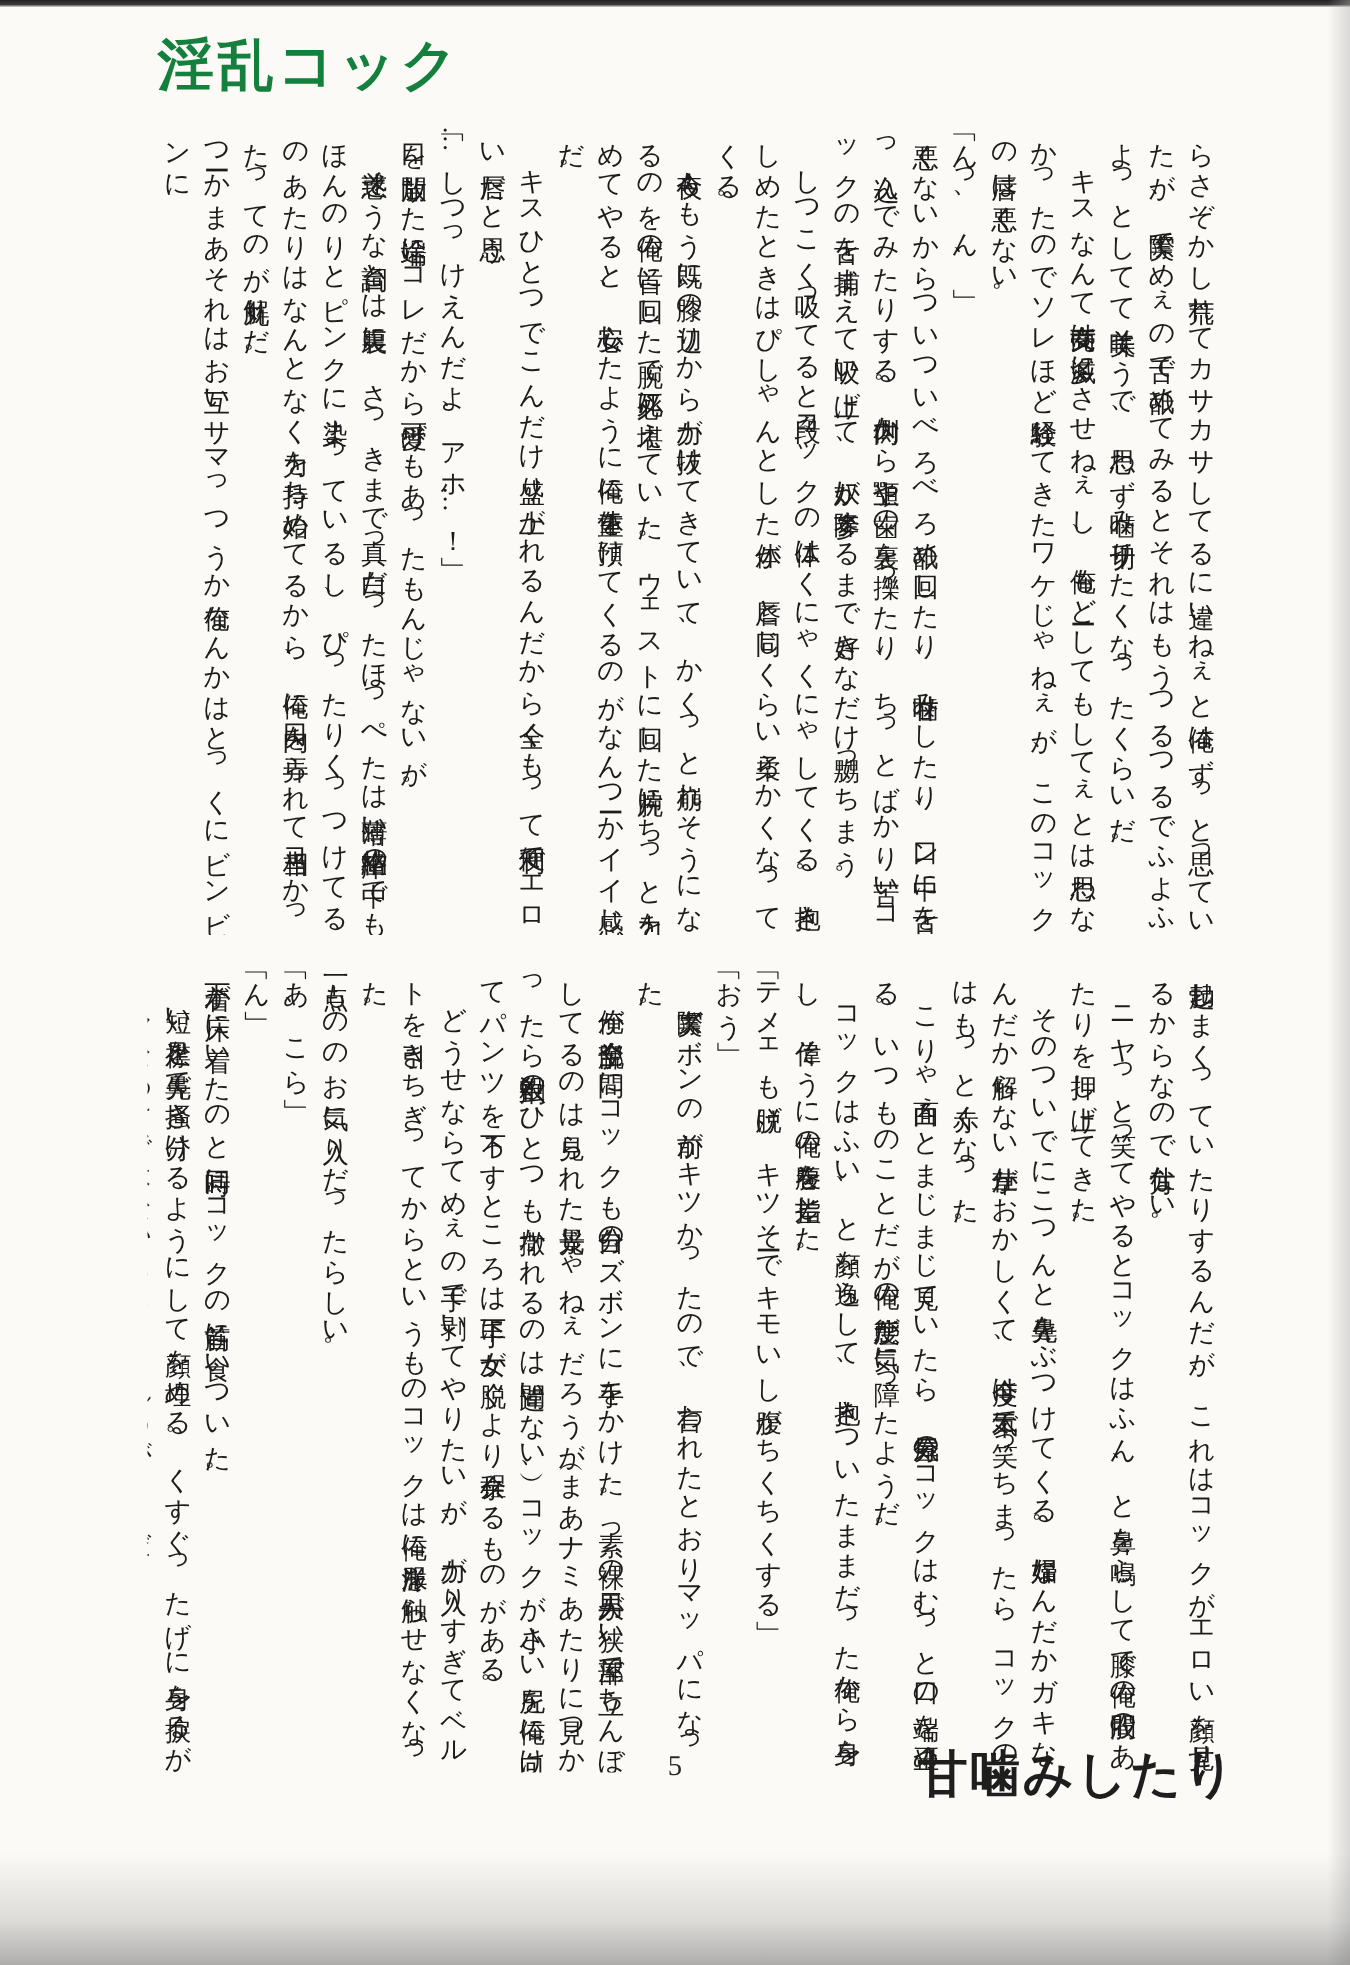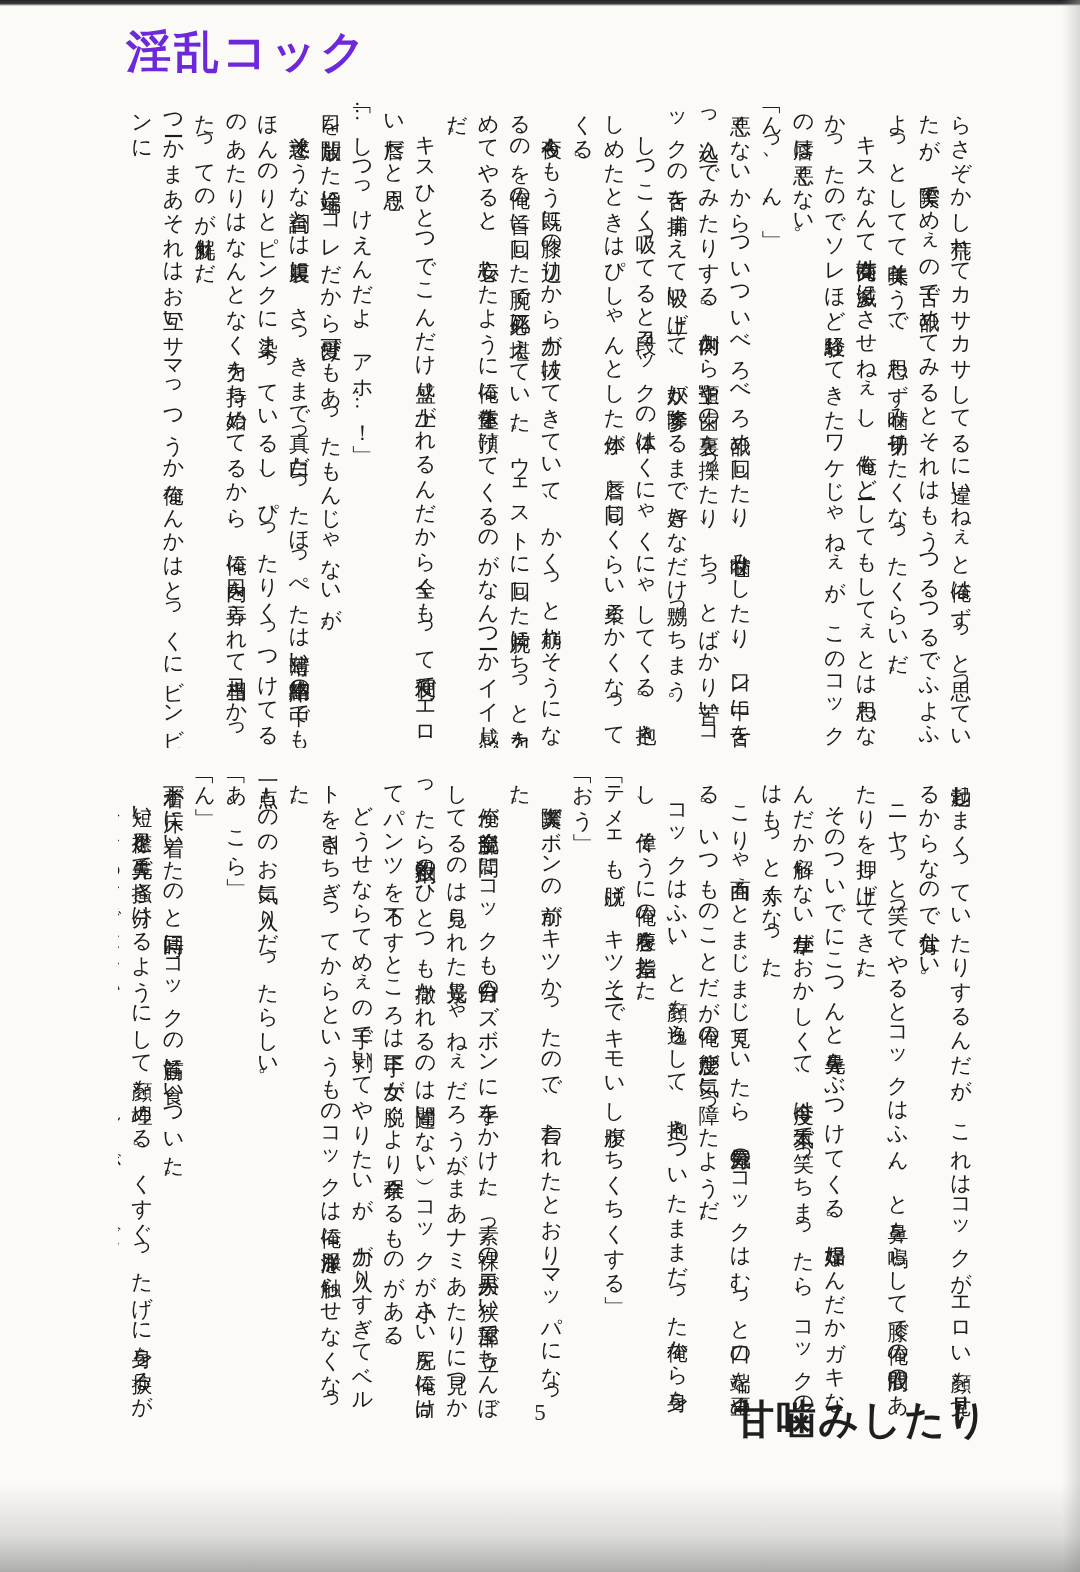--- a/index.html
+++ b/index.html
@@ -22,21 +22,21 @@
     position: absolute; bottom: 0; left: 0; width: 100%; height: 90px;
     background: linear-gradient(to bottom, rgba(150,150,150,0) 0%, rgba(150,150,150,0.30) 60%, rgba(110,110,110,0.55) 100%);
   }
   .page-title {
     position: absolute; left: 126px; top: 22px;
     margin: 0;
     font-family: "Liberation Sans", "DejaVu Sans", sans-serif;
     font-weight: bold;
     font-size: 45px;
     letter-spacing: 3px;
-    color: #6d28d9;
+    color: #15803d;
   }
   .vblock {
     position: absolute;
     right: 104px;
     width: 858px;
     height: 648px;
     writing-mode: vertical-rl;
     text-orientation: mixed;
     font-size: 21px;
     line-height: 31.5px;

